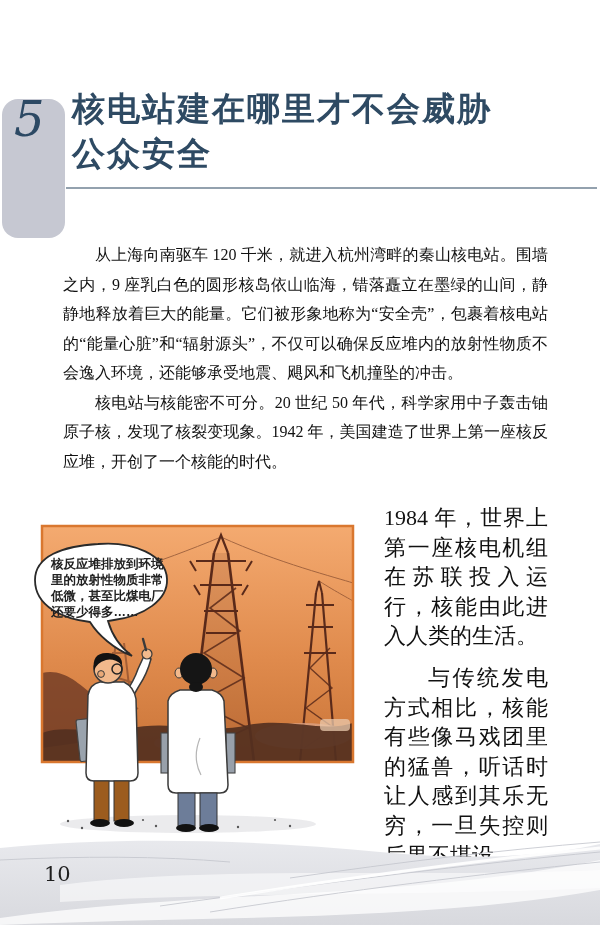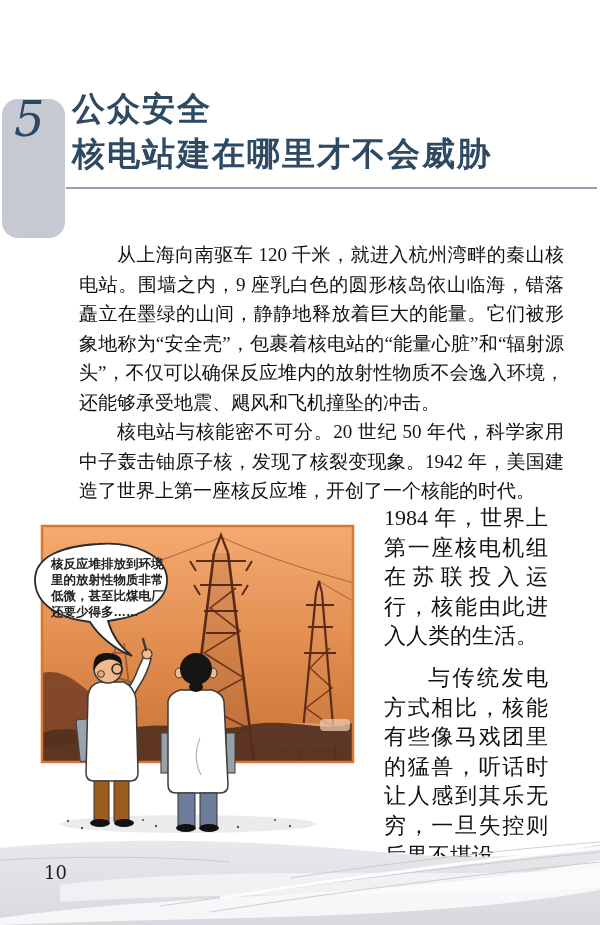--- a/index.html
+++ b/index.html
@@ -28,22 +28,22 @@
     font-family:"Liberation Sans", sans-serif;
     font-weight:700;font-size:33px;line-height:45px;
     letter-spacing:2px;color:#2e4a63;
   }
   .title-rule{
     position:absolute;left:66px;top:187px;width:531px;height:2px;
     background:#93a1ae;
   }
   
   .body-wide{
-    position:absolute;left:79px;top:240px;width:485px;
-    font-size:19px;line-height:29.5px;
+    position:absolute;left:63px;top:240px;width:485px;
+    font-size:16px;line-height:29.5px;
     text-align:justify;
   }
   .body-narrow{
     position:absolute;left:384px;top:503px;width:164px;
     font-size:22px;line-height:29.6px;
     text-align:justify;
   }
   .para{margin:0;text-indent:2em;}
   .para.no-indent{text-indent:0;}
   .para.gap{margin-top:12px;}
@@ -54,34 +54,34 @@
   .illustration svg{overflow:visible;display:block;}
   .bubble-text{
     font-family:"Liberation Sans", sans-serif;
     font-size:12.5px;font-weight:600;fill:#222;
   }
   
   .footer-wave{position:absolute;left:0;top:830px;width:600px;height:95px;}
   .page-number{
     position:absolute;left:44px;top:862px;
     font-family:"DejaVu Serif", serif;
-    font-size:18px;color:#1e1e1e;
+    font-size:21px;color:#1e1e1e;
   }
 </style>
 </head>
 <body>
 
 <div class="page">
 
   <div class="chapter-tab"></div>
   <div class="chapter-num">5</div>
 
   <div class="title">
+    <div>核电站建在哪里才不会威胁</div>
     <div>公众安全</div>
-    <div>核电站建在哪里才不会威胁</div>
   </div>
   <div class="title-rule"></div>
 
   <div class="body-wide">
     <p class="para">从上海向南驱车 120 千米，就进入杭州湾畔的秦山核电站。围墙之内，9 座乳白色的圆形核岛依山临海，错落矗立在墨绿的山间，静静地释放着巨大的能量。它们被形象地称为“安全壳”，包裹着核电站的“能量心脏”和“辐射源头”，不仅可以确保反应堆内的放射性物质不会逸入环境，还能够承受地震、飓风和飞机撞坠的冲击。</p>
     <p class="para">核电站与核能密不可分。20 世纪 50 年代，科学家用中子轰击铀原子核，发现了核裂变现象。1942 年，美国建造了世界上第一座核反应堆，开创了一个核能的时代。</p>
   </div>
 
   <div class="body-narrow">
     <p class="para no-indent">1984 年，世界上第一座核电机组在苏联投入运行，核能由此进入人类的生活。</p>

